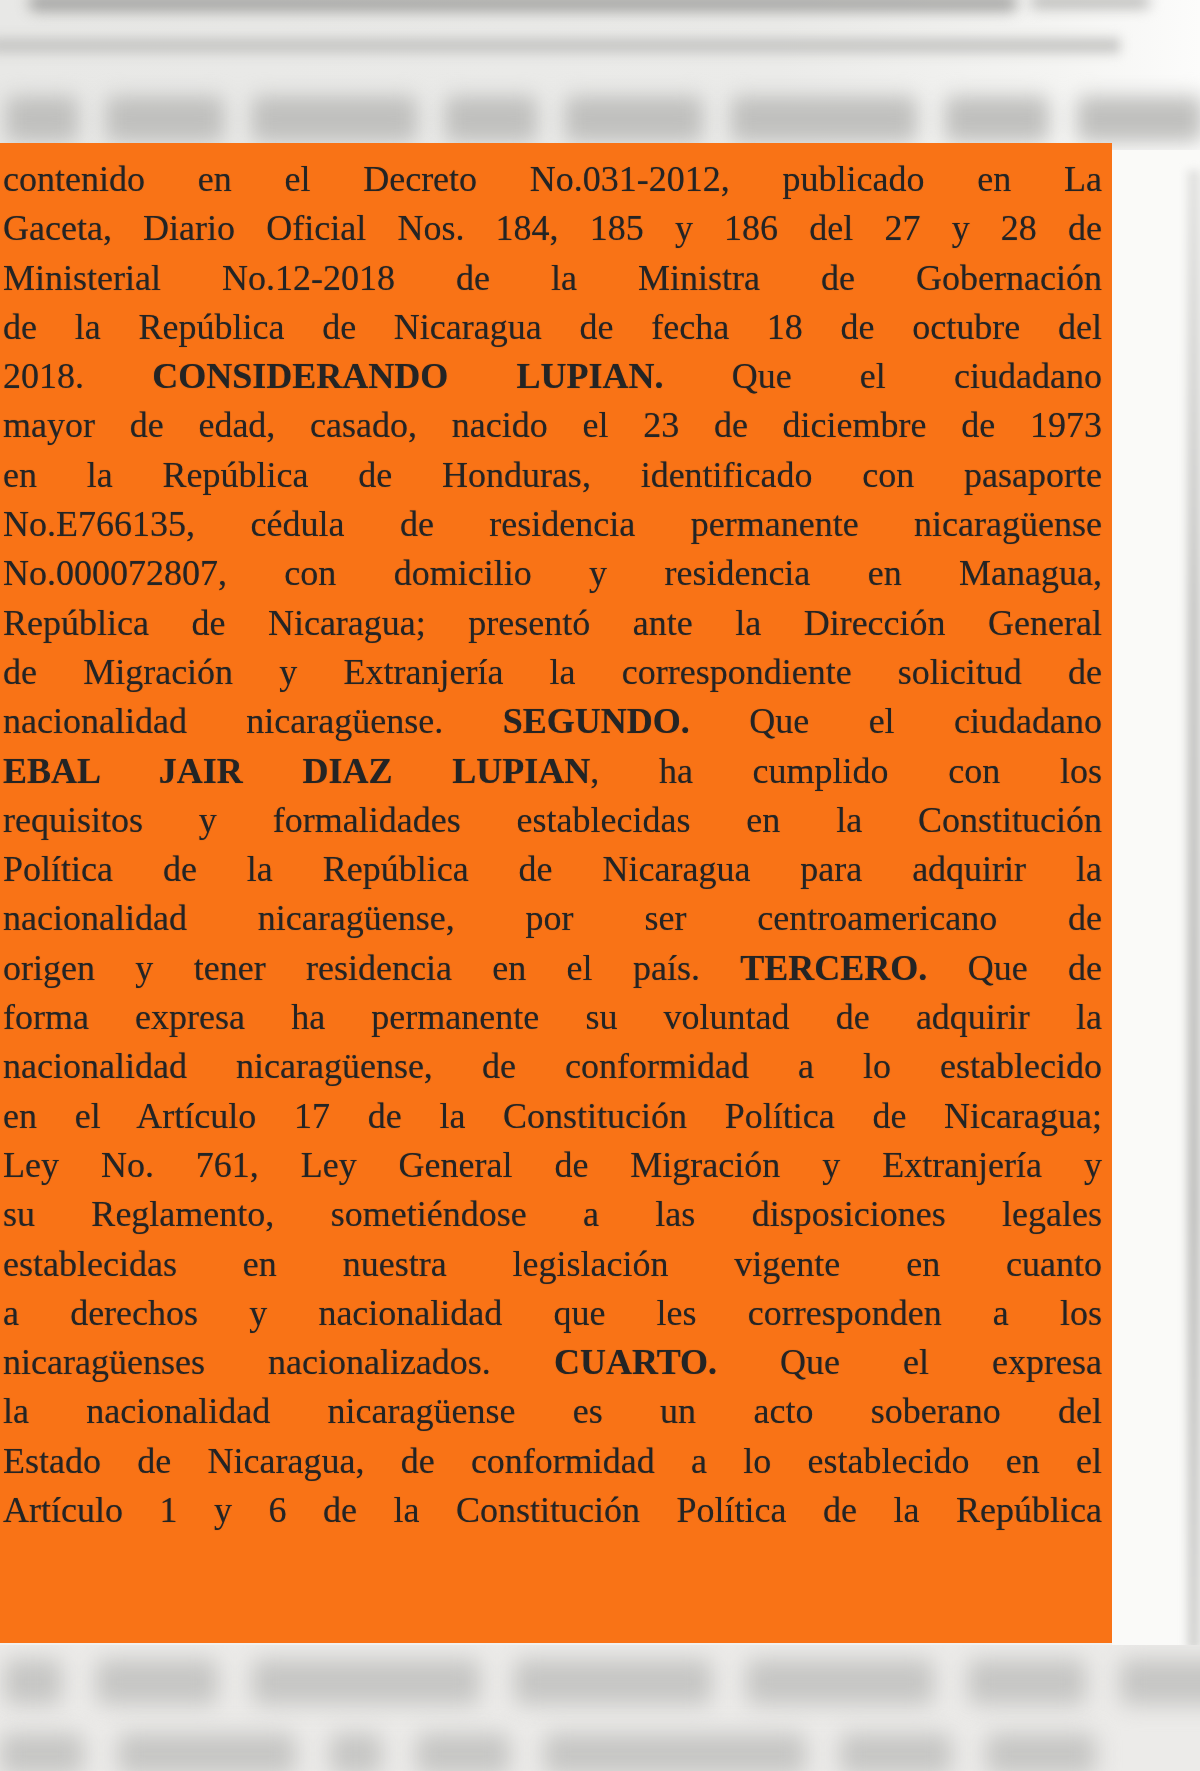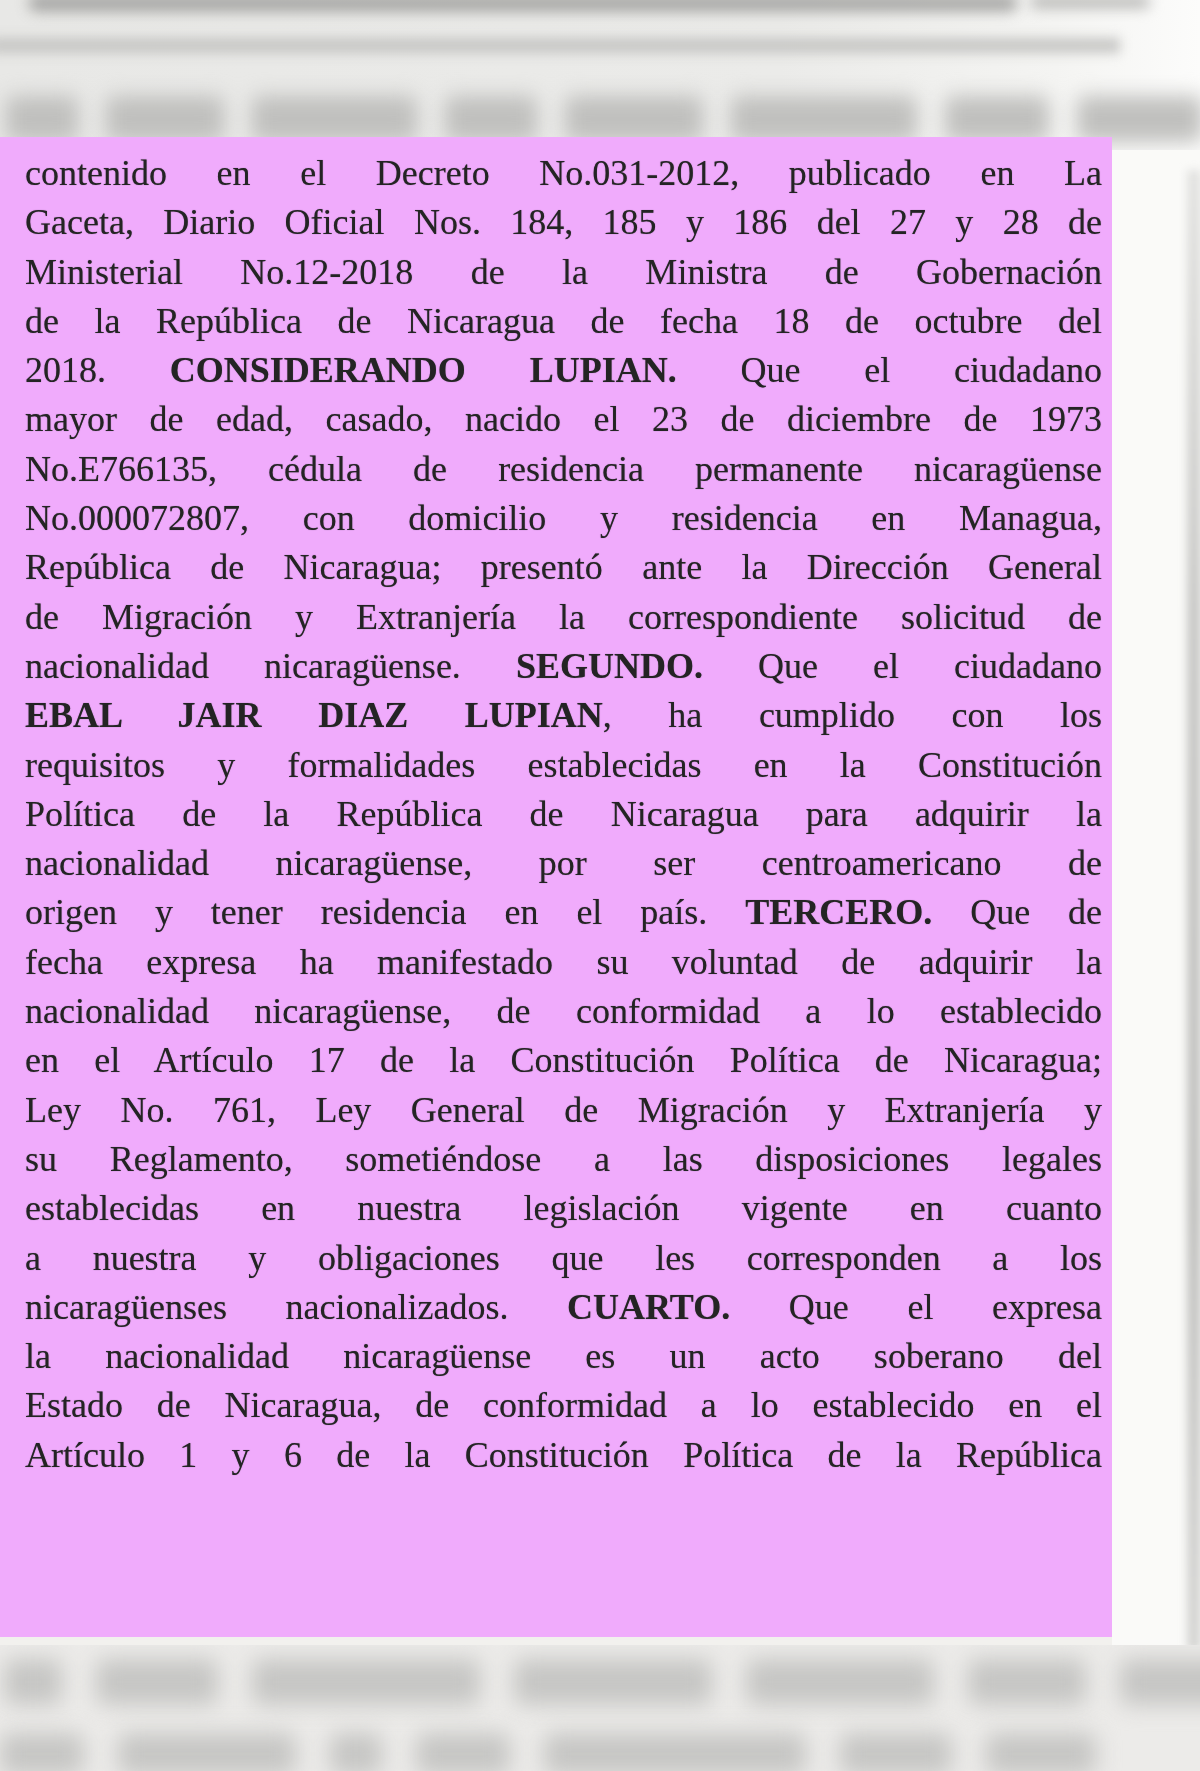--- a/index.html
+++ b/index.html
@@ -61,25 +61,25 @@
   .tb-words span {
     flex: 0 0 auto;
     height: 100%;
     background: #c0c0be;
     border-radius: 8px;
   }
 
   
   .doc {
     position: absolute;
-    top: 137px; left: 0;
+    top: 143px; left: 0;
     width: 1112px; height: 1500px;
-    background: #f0abfc;
+    background: #f97316;
     box-sizing: border-box;
-    padding: 12px 10px 0 25px;
+    padding: 12px 10px 0 3px;
     overflow: hidden;
   }
   .line {
     font-family: "Liberation Serif", "DejaVu Serif", serif;
     font-size: 36px;
     line-height: 49.3px;
     color: #242424;
     text-align: justify;
     text-align-last: justify;
     text-justify: inter-word;
@@ -149,37 +149,38 @@
   </div>
 
   <div class="doc">
     <div id="doc-lines">
         <div class="line"><span>contenido en el Decreto No.031-2012, publicado en La</span></div>
         <div class="line"><span>Gaceta, Diario Oficial Nos. 184, 185 y 186 del 27 y 28 de</span></div>
         <div class="line"><span>Ministerial No.12-2018 de la Ministra de Gobernación</span></div>
         <div class="line"><span>de la República de Nicaragua de fecha 18 de octubre del</span></div>
         <div class="line"><span>2018. </span><span class="bold">CONSIDERANDO LUPIAN.</span><span> Que el ciudadano</span></div>
         <div class="line"><span>mayor de edad, casado, nacido el 23 de diciembre de 1973</span></div>
+        <div class="line"><span>en la República de Honduras, identificado con pasaporte</span></div>
         <div class="line"><span>No.E766135, cédula de residencia permanente nicaragüense</span></div>
         <div class="line"><span>No.000072807, con domicilio y residencia en Managua,</span></div>
         <div class="line"><span>República de Nicaragua; presentó ante la Dirección General</span></div>
         <div class="line"><span>de Migración y Extranjería la correspondiente solicitud de</span></div>
         <div class="line"><span>nacionalidad nicaragüense. </span><span class="bold">SEGUNDO.</span><span> Que el ciudadano</span></div>
         <div class="line"><span class="bold">EBAL JAIR DIAZ LUPIAN</span><span>, ha cumplido con los</span></div>
         <div class="line"><span>requisitos y formalidades establecidas en la Constitución</span></div>
         <div class="line"><span>Política de la República de Nicaragua para adquirir la</span></div>
         <div class="line"><span>nacionalidad nicaragüense, por ser centroamericano de</span></div>
         <div class="line"><span>origen y tener residencia en el país. </span><span class="bold">TERCERO.</span><span> Que de</span></div>
-        <div class="line"><span>fecha expresa ha manifestado su voluntad de adquirir la</span></div>
+        <div class="line"><span>forma expresa ha permanente su voluntad de adquirir la</span></div>
         <div class="line"><span>nacionalidad nicaragüense, de conformidad a lo establecido</span></div>
         <div class="line"><span>en el Artículo 17 de la Constitución Política de Nicaragua;</span></div>
         <div class="line"><span>Ley No. 761, Ley General de Migración y Extranjería y</span></div>
         <div class="line"><span>su Reglamento, sometiéndose a las disposiciones legales</span></div>
         <div class="line"><span>establecidas en nuestra legislación vigente en cuanto</span></div>
-        <div class="line"><span>a nuestra y obligaciones que les corresponden a los</span></div>
+        <div class="line"><span>a derechos y nacionalidad que les corresponden a los</span></div>
         <div class="line"><span>nicaragüenses nacionalizados. </span><span class="bold">CUARTO.</span><span> Que el expresa</span></div>
         <div class="line"><span>la nacionalidad nicaragüense es un acto soberano del</span></div>
         <div class="line"><span>Estado de Nicaragua, de conformidad a lo establecido en el</span></div>
         <div class="line"><span>Artículo 1 y 6 de la Constitución Política de la República</span></div>
       </div>
   </div>
 
   <div class="right-strip"></div>
   <div class="right-edge"></div>
 

